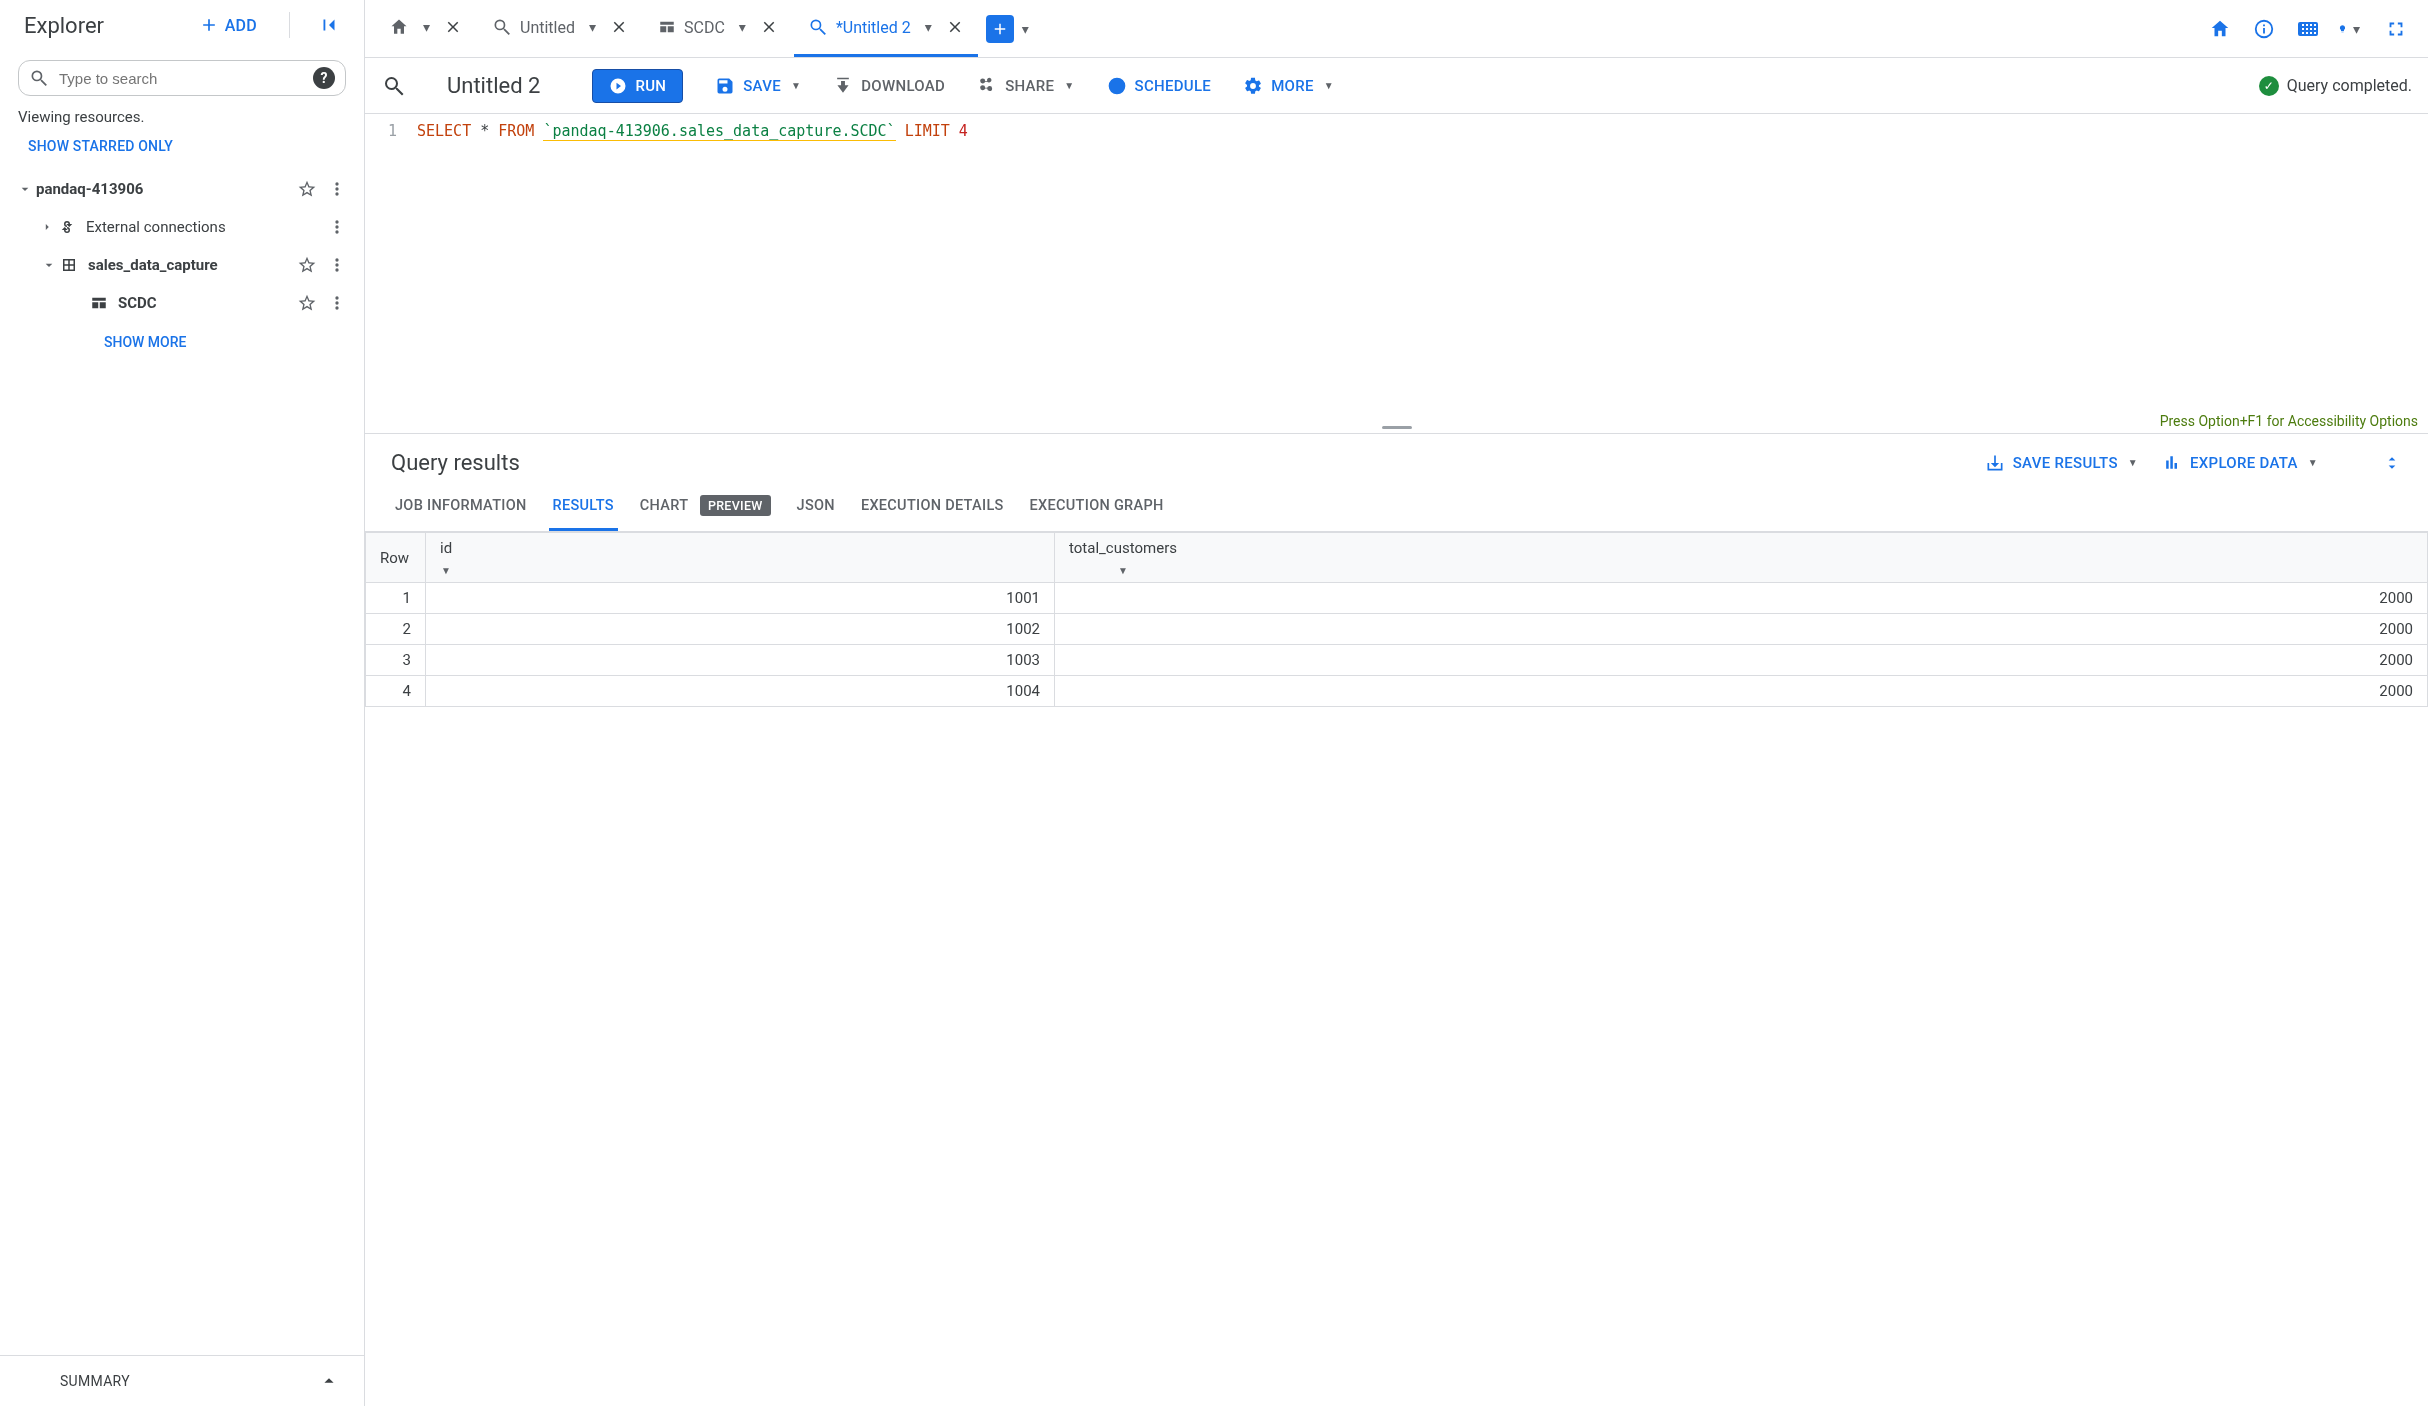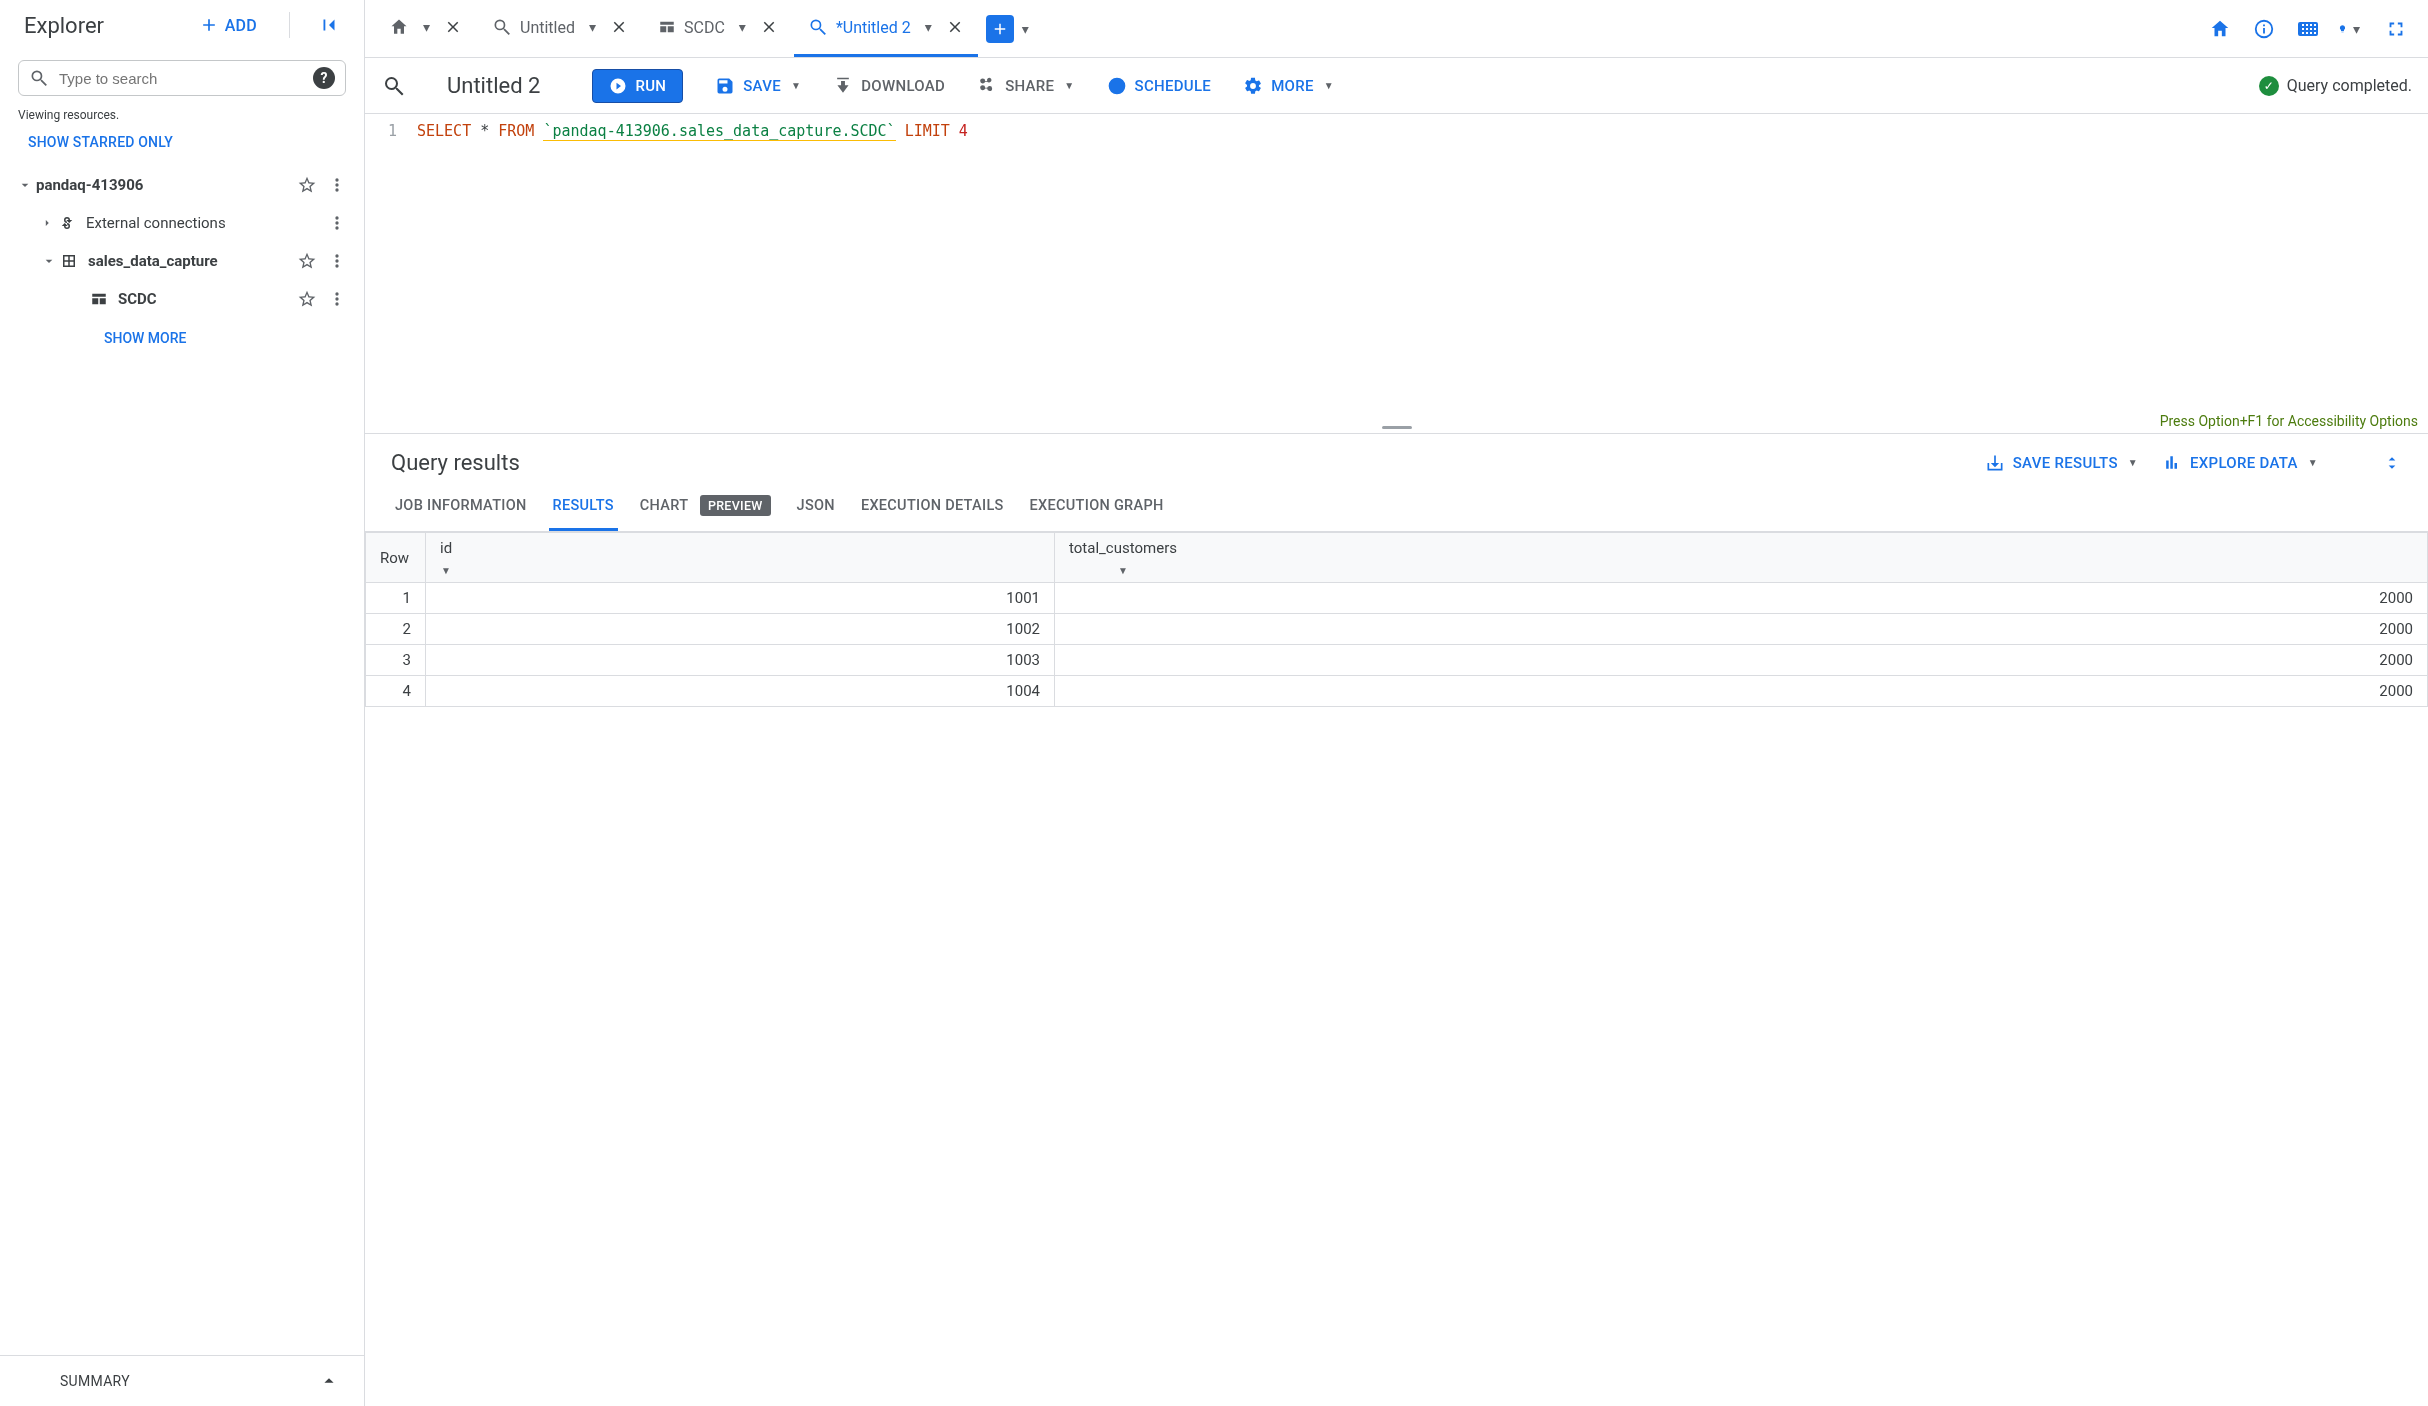--- a/index.html
+++ b/index.html
@@ -9,25 +9,25 @@
   
   .explorer { width: 365px; border-right: 1px solid #dadce0; display: flex; flex-direction: column; }
   .explorer-hdr { display: flex; align-items: center; justify-content: space-between; padding: 8px 18px 8px 24px; }
   .explorer-title { font-size: 22px; font-weight: 400; color: #3c4043; }
   .explorer-hdr-actions { display: flex; align-items: center; gap: 18px; }
   .add-btn { display: inline-flex; align-items: center; gap: 6px; color: #1a73e8; font-weight: 500; font-size: 16px; letter-spacing: .25px; cursor: pointer; padding: 6px 10px; border-radius: 4px; }
   .collapse-panel-btn { color: #1a73e8; padding: 6px; cursor: pointer; border-radius: 4px; }
   .divider-v { width: 1px; height: 26px; background: #dadce0; margin: 0 4px; }
 
   .search-wrap { padding: 10px 18px 8px 18px; }
-  .search-box { display: flex; align-items: center; border: 1px solid #c4c7c9; border-radius: 6px; padding: 6px 10px; gap: 10px; }
+  .search-box { display: flex; align-items: center; border: 1px solid #c4c7c9; border-radius: 12px; padding: 6px 10px; gap: 10px; }
   .search-box input { flex: 1; border: none; outline: none; font-size: 15px; color: #5f6368; background: transparent; }
   .help-badge { width: 22px; height: 22px; border-radius: 50%; background: #3c4043; color: #fff; display: flex; align-items: center; justify-content: center; font-size: 14px; font-weight: 700; }
 
-  .viewing-line { padding: 4px 18px; font-size: 12px; color: #3c4043; }
+  .viewing-line { padding: 4px 18px; font-size: 15px; color: #3c4043; }
   .link-blue { color: #1a73e8; font-weight: 500; letter-spacing: .2px; padding: 8px 8px 8px 28px; cursor: pointer; }
 
   .tree { padding-top: 8px; flex: 1; overflow: auto; }
   .tree-row { display: flex; align-items: center; padding: 6px 6px 6px 14px; cursor: pointer; }
   .tree-caret { width: 22px; color: #5f6368; display:flex; justify-content:center; }
   .tree-label { flex: 1; font-size: 15px; color: #3c4043; display: flex; align-items:center; gap:10px; }
   .tree-label.bold { font-weight: 700; }
   .tree-actions { display: flex; align-items: center; gap: 4px; padding-right: 8px; }
   .icon-btn-sm { color: #5f6368; width: 26px; height: 26px; display:flex; align-items:center; justify-content:center; border-radius:50%; cursor:pointer; }
   .indent-1 { padding-left: 36px; }

